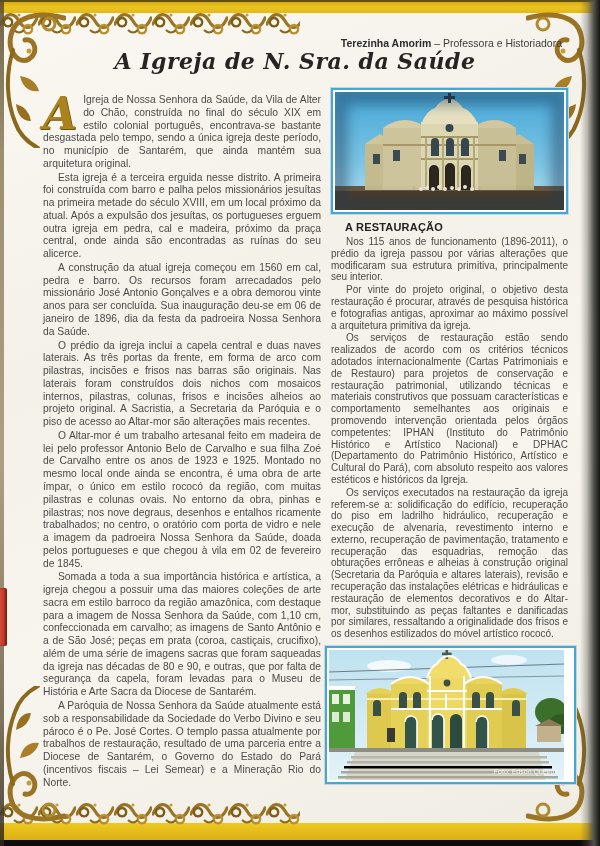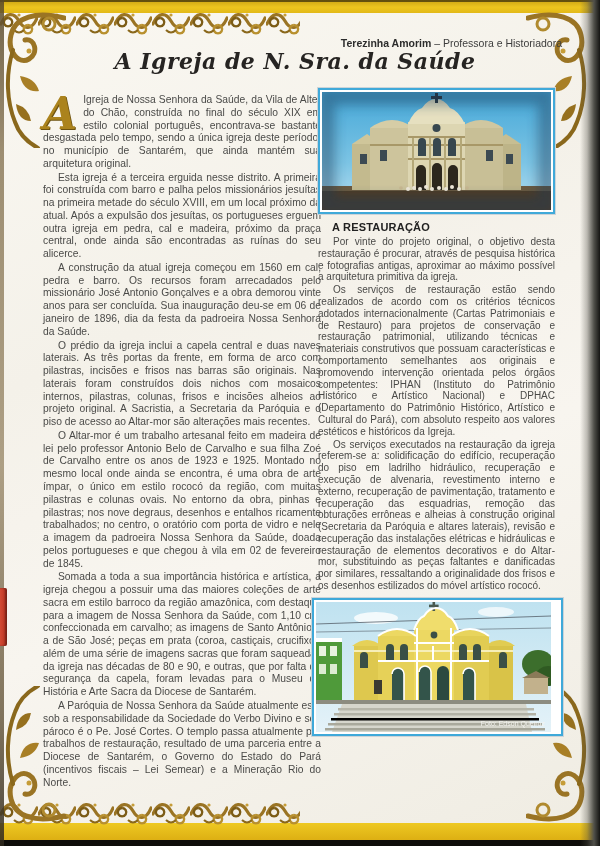--- a/index.html
+++ b/index.html
@@ -27,21 +27,21 @@
   .corner.br{right:10px;bottom:20px;transform:scale(-1,-1);}
   
   .byline{position:absolute;top:37px;right:38px;font-size:10.5px;color:#3c3c3c;z-index:8;}
   .byline b{color:#2c2c2c;}
   .title{position:absolute;top:48px;left:30px;right:40px;text-align:center;z-index:8;
          font-family:"DejaVu Serif",serif;font-style:italic;font-weight:600;font-size:22px;
          color:#262422;letter-spacing:.5px;margin:0;}
   
   .col{position:absolute;text-align:justify;color:#4a4a48;z-index:8;}
   .col-left{left:43px;top:94px;width:278px;font-size:10.3px;line-height:1.24;}
-  .col-right{left:318px;top:88px;width:237px;font-size:10px;line-height:1.18;}
+  .col-right{left:331px;top:88px;width:237px;font-size:10px;line-height:1.18;}
   .col p{margin:0 0 1px 0;text-indent:15px;}
   .col p.no-indent{text-indent:0;}
   .dropcap{float:left;font-family:"DejaVu Serif",serif;font-style:italic;font-weight:700;
            font-size:44px;line-height:.75;color:#ab831d;margin:3px 6px 0 0;
            text-shadow:1px 1px 0 #6d5310;}
   .resto-head{font-size:11px;font-weight:bold;color:#222;margin:7px 0 2px 14px;letter-spacing:.2px;}
   
   .photo{background:#fff;border:2px solid #3fa9d9;box-shadow:0 0 0 1px #ccd4d8;padding:2px;}
   .photo svg{display:block;}
   .photo-restored{margin:6px 0 0 -6px;width:243px;}
@@ -175,20 +175,21 @@
             <circle cx="86" cy="97" r="2"></circle>
           <circle cx="145" cy="96" r="1.8" fill="#c8b890"></circle>
             <circle cx="79" cy="96" r="1.8" fill="#c8b890"></circle>
         </g>
 
         <rect x="4" y="4" width="221" height="110" fill="none" stroke="#1c3a58" stroke-width="18" opacity=".45" filter="url(#blur1)"></rect>
       </svg>
     </div>
 
     <div class="resto-head">A RESTAURAÇÃO</div>
+    <p>Nos 115 anos de funcionamento (1896-2011), o prédio da igreja passou por várias alterações que modificaram sua estrutura primitiva, principalmente seu interior.</p>
     <p>Por vinte do projeto original, o objetivo desta restauração é procurar, através de pesquisa histórica e fotografias antigas, aproximar ao máximo possível a arquitetura primitiva da igreja.</p>
     <p>Os serviços de restauração estão sendo realizados de acordo com os critérios técnicos adotados internacionalmente (Cartas Patrimoniais e de Restauro) para projetos de conservação e restauração patrimonial, utilizando técnicas e materiais construtivos que possuam características e comportamento semelhantes aos originais e promovendo intervenção orientada pelos órgãos competentes: IPHAN (Instituto do Patrimônio Histórico e Artístico Nacional) e DPHAC (Departamento do Patrimônio Histórico, Artístico e Cultural do Pará), com absoluto respeito aos valores estéticos e históricos da Igreja.</p>
     <p>Os serviços executados na restauração da igreja referem-se a: solidificação do edifício, recuperação do piso em ladrilho hidráulico, recuperação e execução de alvenaria, revestimento interno e externo, recuperação de pavimentação, tratamento e recuperação das esquadrias, remoção das obturações errôneas e alheias à construção original (Secretaria da Paróquia e altares laterais), revisão e recuperação das instalações elétricas e hidráulicas e restauração de elementos decorativos e do Altar-mor, substituindo as peças faltantes e danificadas por similares, ressaltando a originalidade dos frisos e os desenhos estilizados do móvel artístico rococó.</p>
 
     <div class="photo photo-restored">
       <svg viewBox="0 0 235 130" width="235" height="130">
         <defs>
           <linearGradient id="sky2" x1="0" y1="0" x2="0" y2="1">
             <stop offset="0" stop-color="#bfe2f0"></stop>
               <stop offset="1" stop-color="#e4f2f8"></stop>

